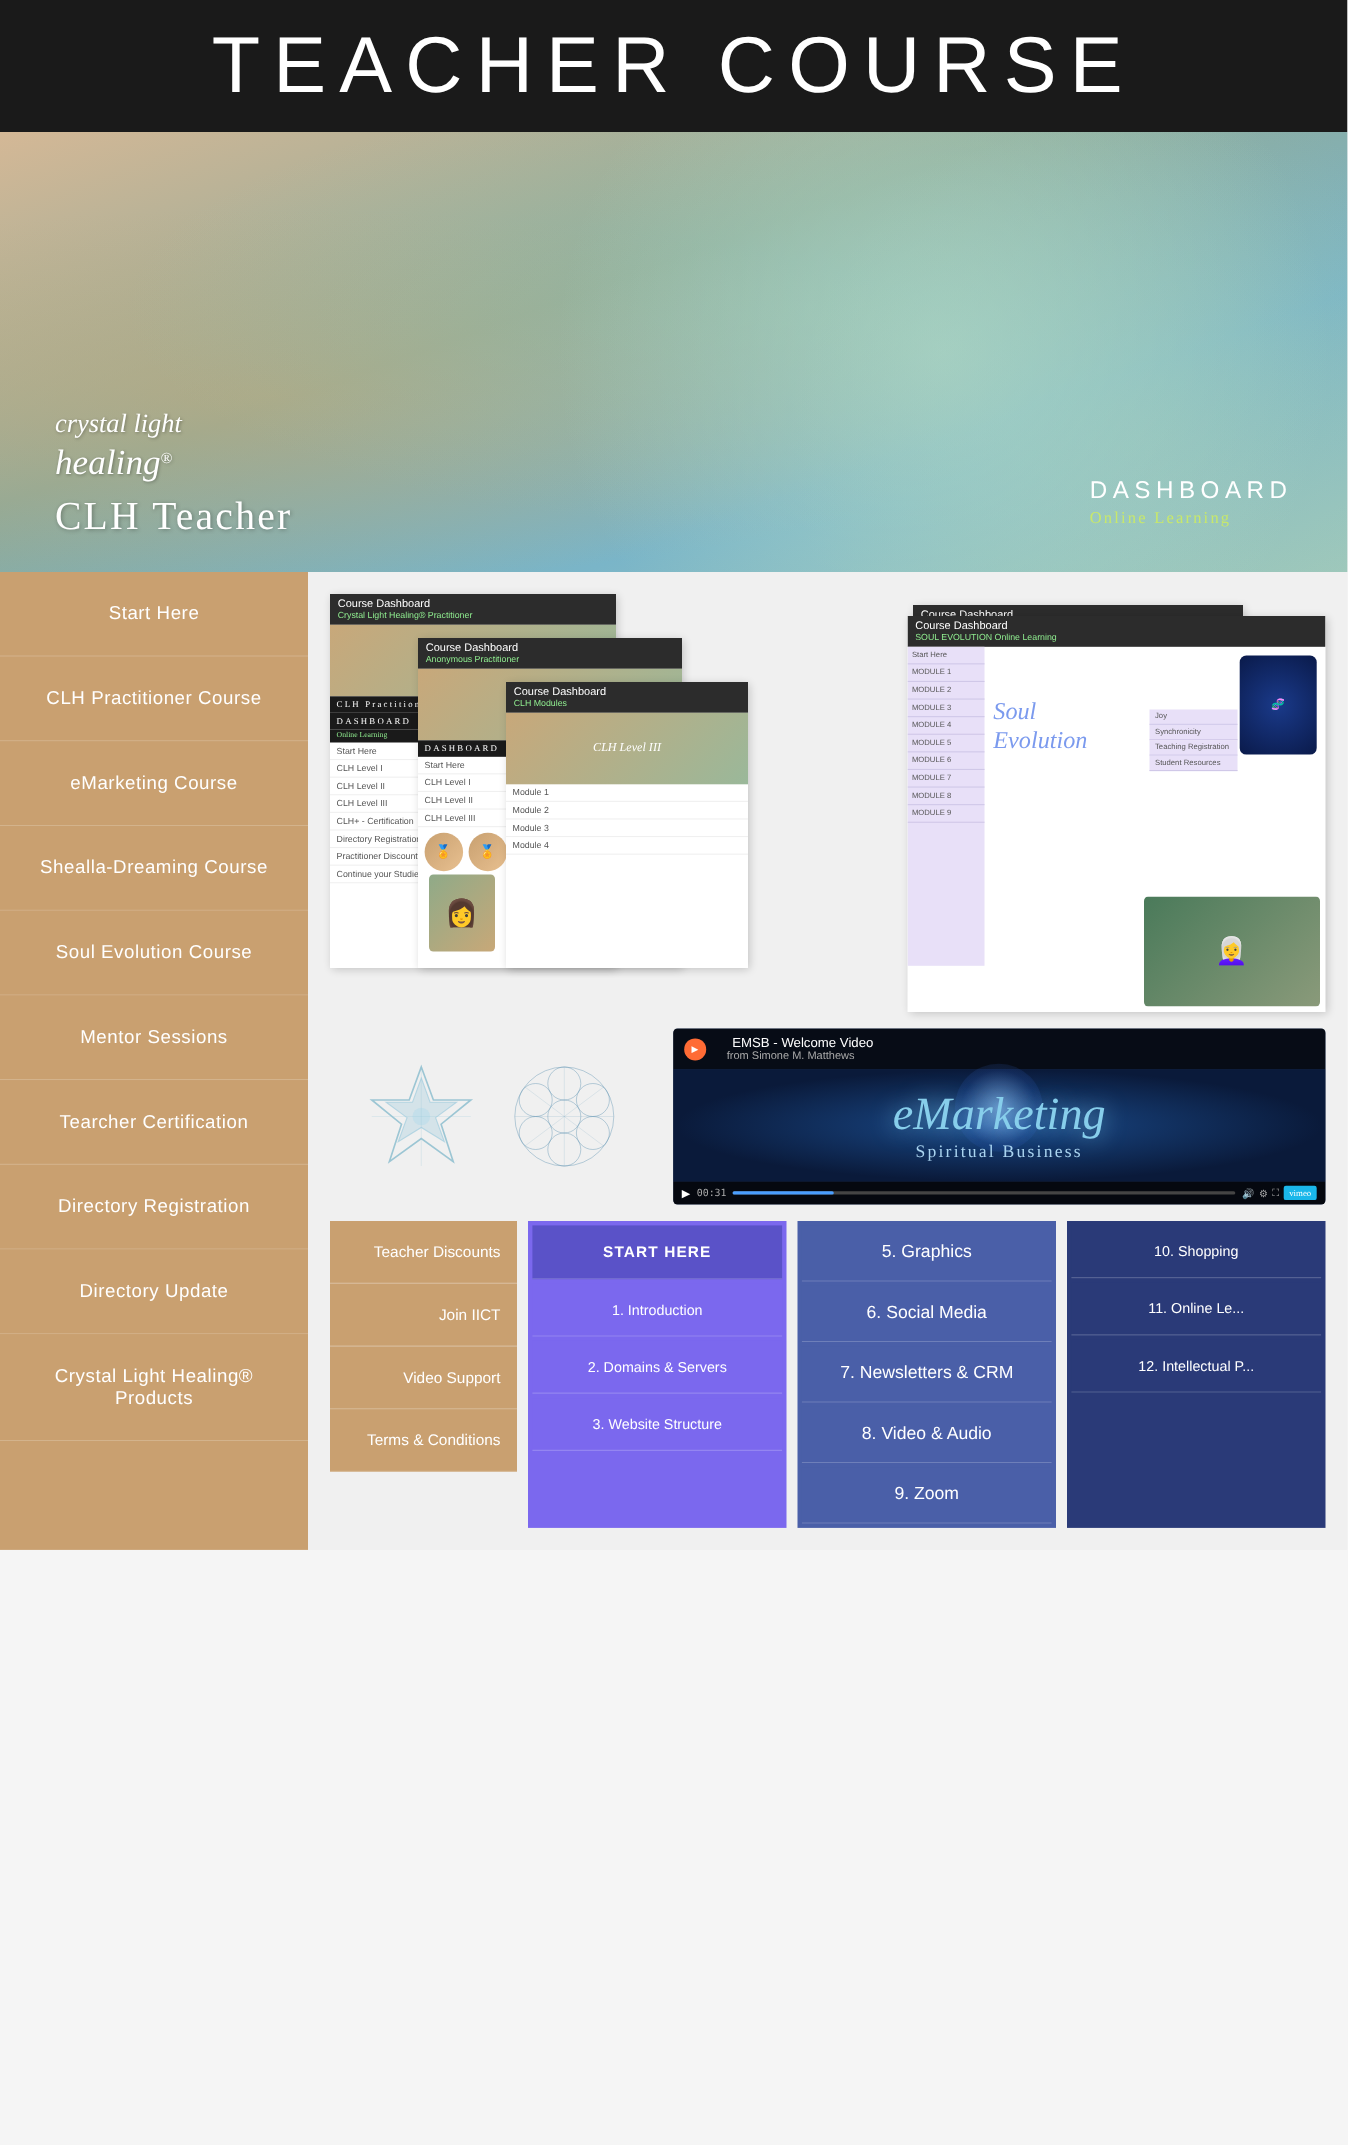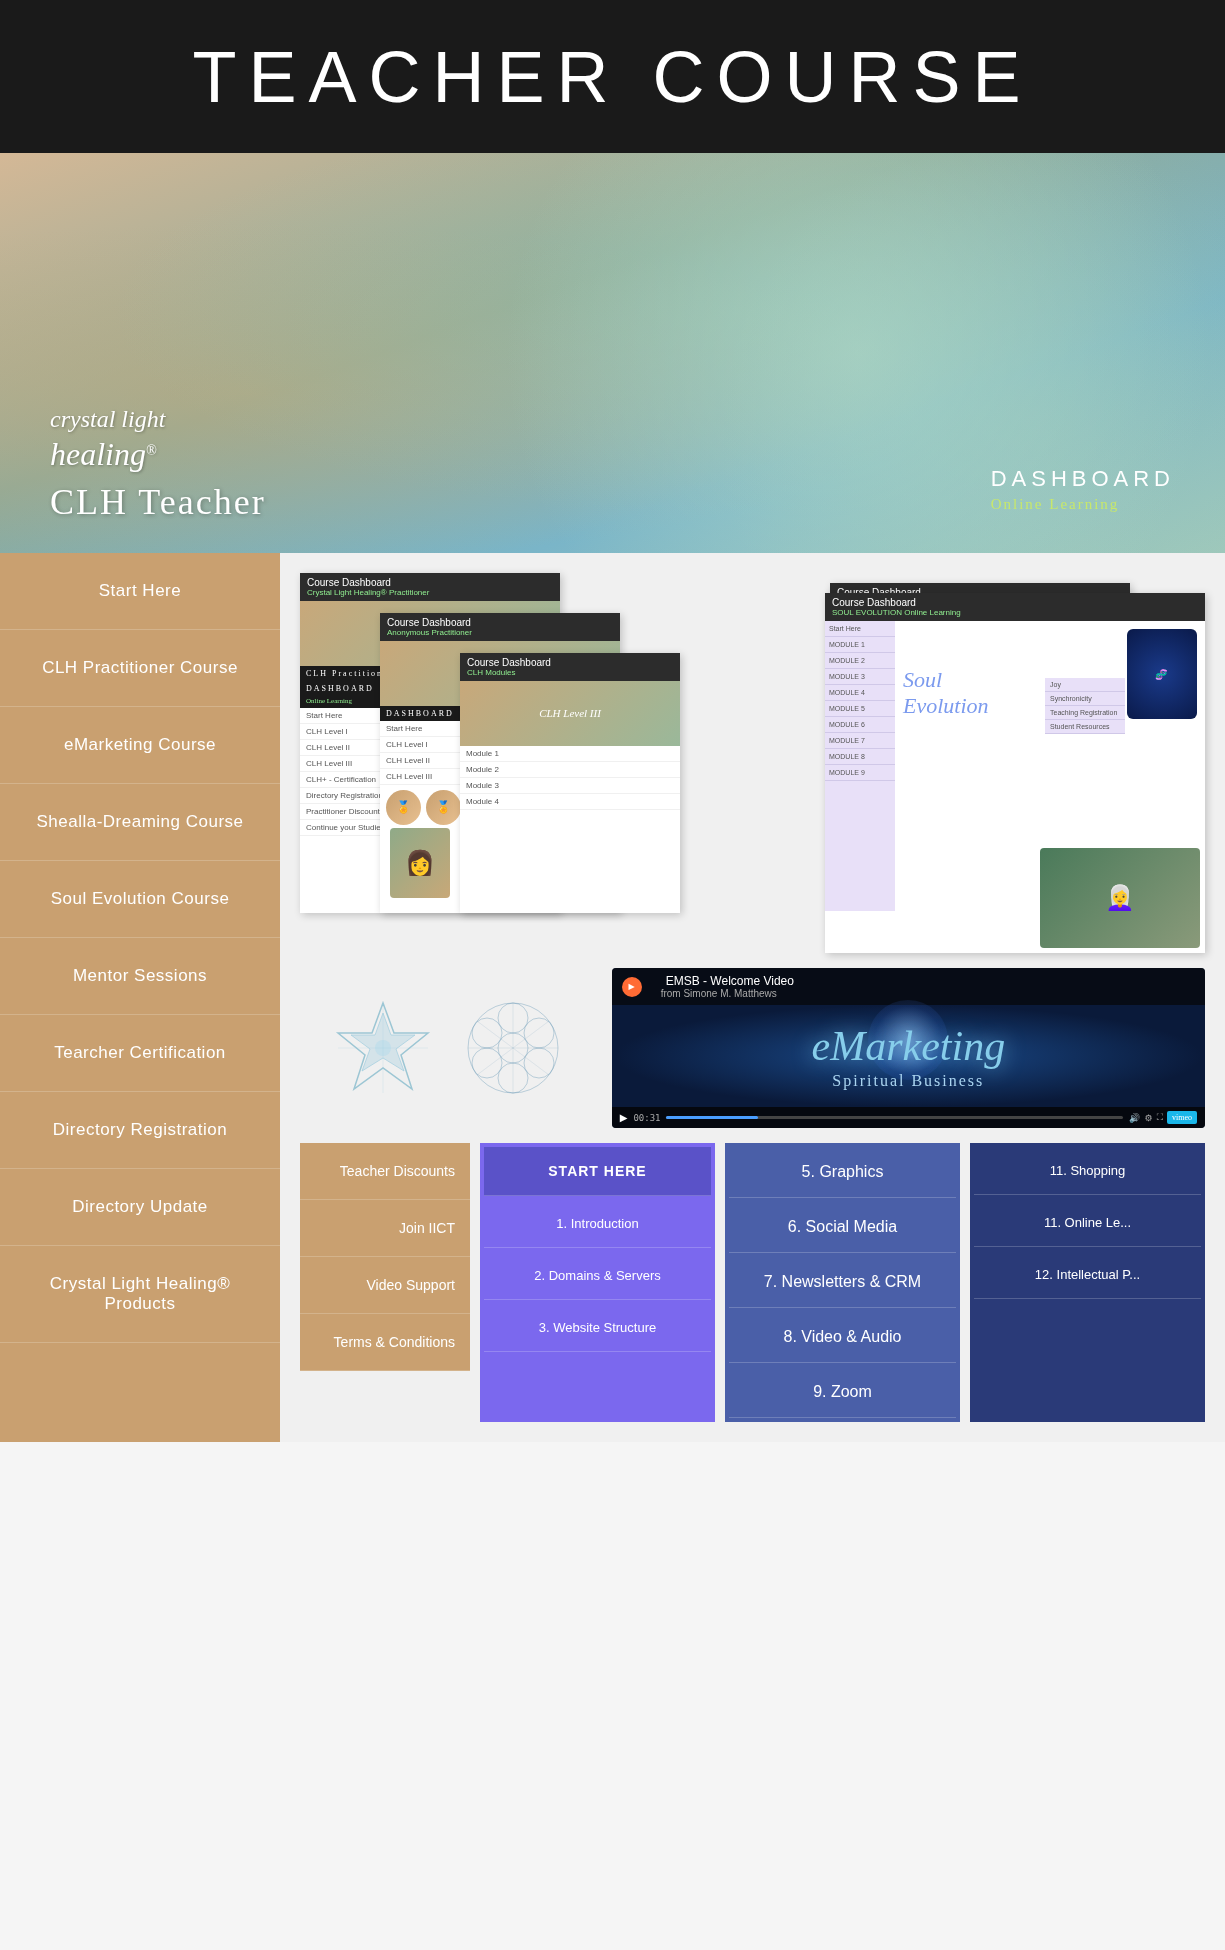--- a/index.html
+++ b/index.html
@@ -5,21 +5,21 @@
     * { margin: 0; padding: 0; box-sizing: border-box; }
     body {
       width: 1225px;
       font-family: 'Georgia', serif;
       background: #f5f5f5;
     }
 
     
     .header {
       background: #1a1a1a;
-      height: 153px;
+      height: 120px;
       display: flex;
       align-items: center;
       justify-content: center;
     }
     .header-title {
       color: white;
       font-size: 72px;
       font-weight: 300;
       letter-spacing: 12px;
       font-family: 'Arial', sans-serif;
@@ -785,21 +785,21 @@
 
       <div class="bottom-right">
         <div class="bottom-right-item">5. Graphics</div>
         <div class="bottom-right-item">6. Social Media</div>
         <div class="bottom-right-item">7. Newsletters &amp; CRM</div>
         <div class="bottom-right-item">8. Video &amp; Audio</div>
         <div class="bottom-right-item">9. Zoom</div>
       </div>
 
       <div class="bottom-far-right">
-        <div class="bottom-far-right-item">11. Shopping</div>
+        <div class="bottom-far-right-item">10. Shopping</div>
         <div class="bottom-far-right-item">11. Online Le...</div>
         <div class="bottom-far-right-item">12. Intellectual P...</div>
       </div>
 
     </div>
 
   </div>
 </div>
 
 </body></html>

